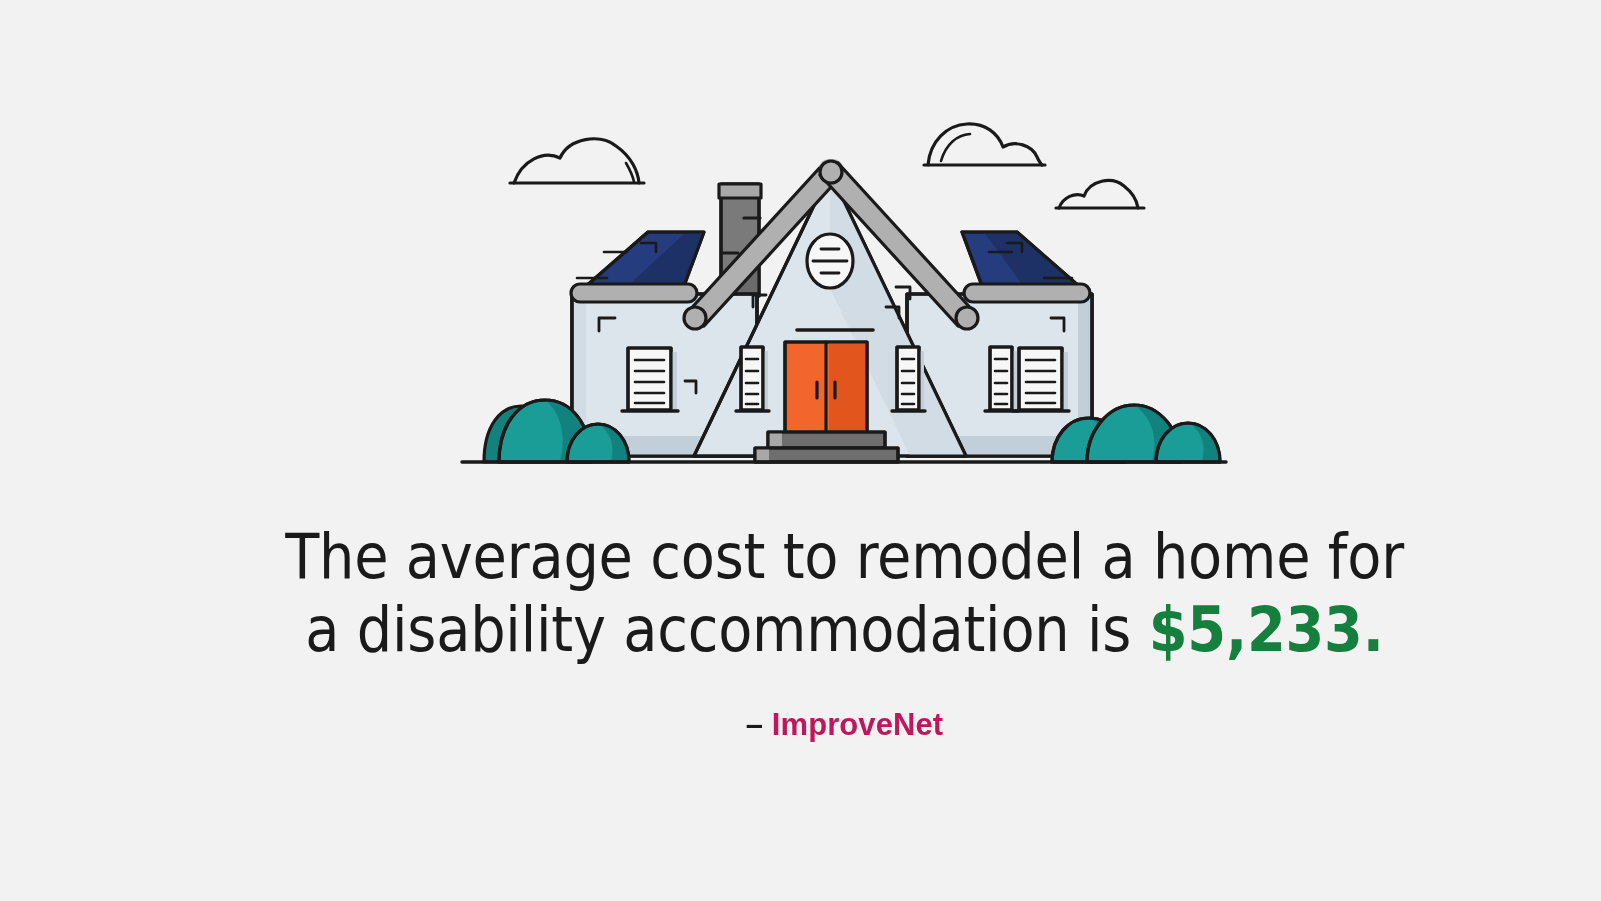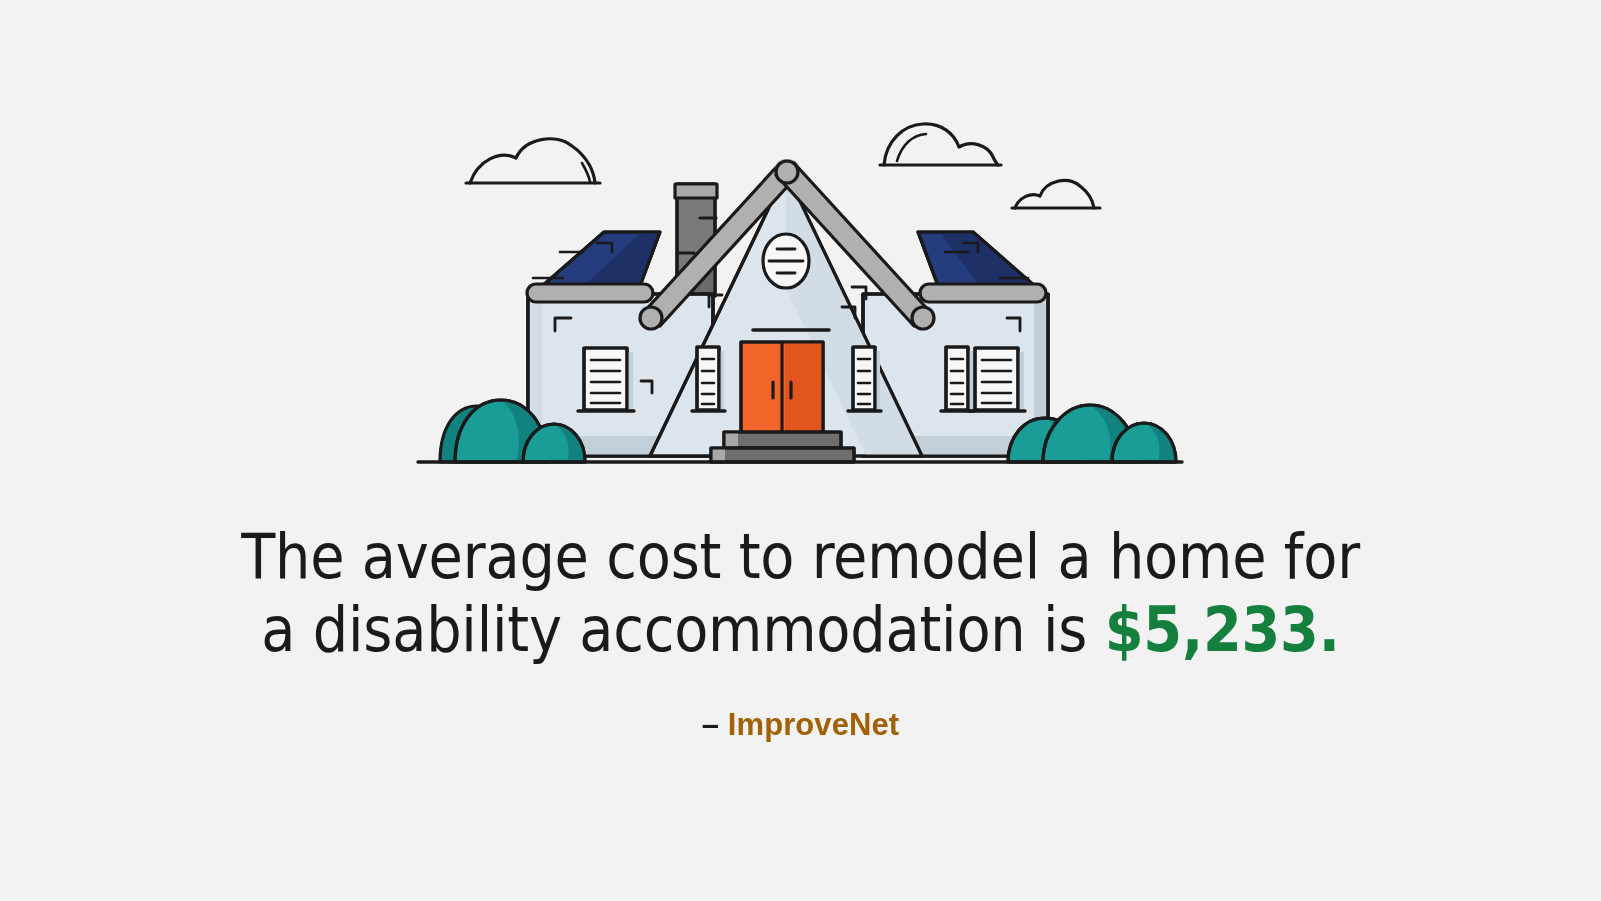--- a/index.html
+++ b/index.html
@@ -16,20 +16,21 @@
     position: relative;
   }
 
   #infographic {
     position: absolute;
     inset: 0;
     background: #f2f2f2;
     display: flex;
     flex-direction: column;
     align-items: center;
+    margin-left: 44px;
   }
 
   
   .illustration-wrap {
     position: absolute;
     left: 0;
     top: 0;
     width: 1601px;
     height: 500px;
     display: block;
@@ -76,21 +77,21 @@
     font-weight: 700;
     font-size: 31px;
     line-height: 34px;
     letter-spacing: 0.1px;
   }
   .attribution .dash {
     color: #1a1a1a;
     font-weight: 700;
   }
   .attribution .source {
-    color: #a16207;
+    color: #be185d;
     font-weight: 700;
   }
 </style>
 </head>
 <body>
 
 <div id="infographic">
 
   <div class="illustration-wrap">
     <svg viewBox="0 0 1601 500" xmlns="http://www.w3.org/2000/svg">

